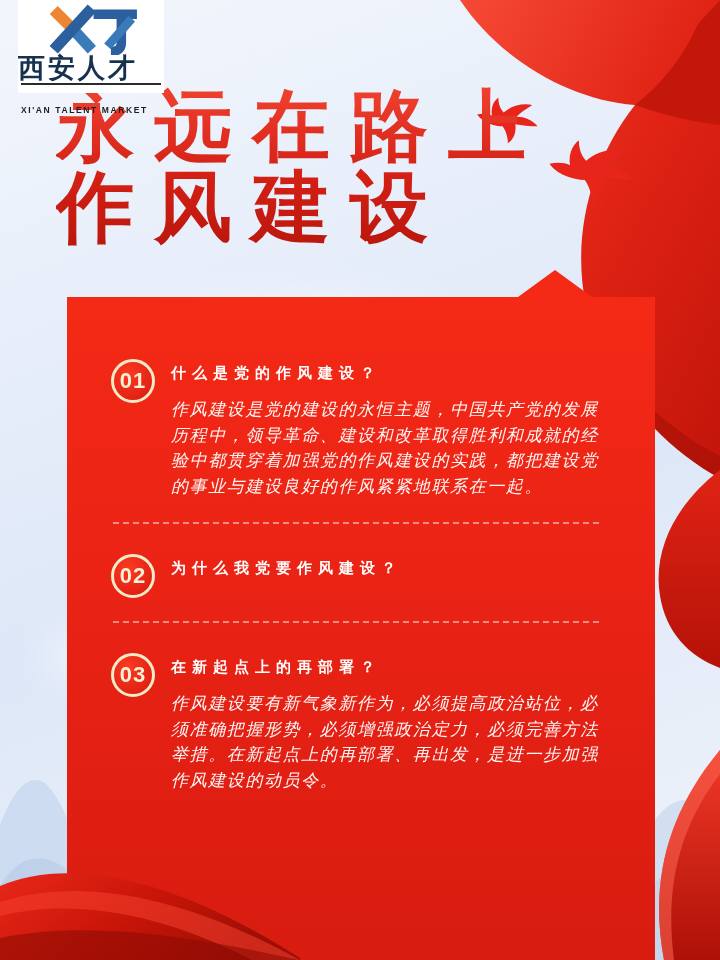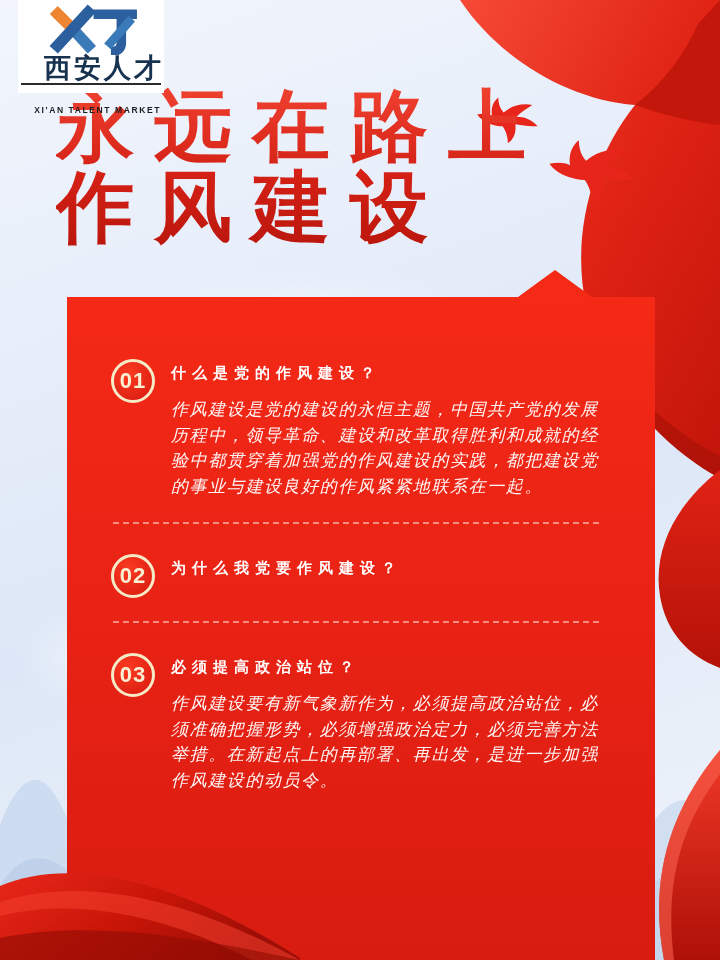--- a/index.html
+++ b/index.html
@@ -11,21 +11,21 @@
 
   .cloud { position:absolute; background:#ffffff; border-radius:50%; filter:blur(18px); opacity:.55; }
   .cloud.c1 { left:150px; top:300px; width:300px; height:60px; }
   .cloud.c2 { left:260px; top:430px; width:320px; height:55px; opacity:.7; }
   .cloud.c3 { left:40px;  top:620px; width:260px; height:70px; opacity:.45; }
 
   .svg-abs { position:absolute; display:block; }
 
   
   .logo-box { position:absolute; left:18px; top:0; width:146px; height:93px;
-    background:#ffffff; text-align:right; padding-top:3px; z-index:6; }
+    background:#ffffff; text-align:left; padding-top:3px; z-index:6; }
   .logo-mark { display:block; margin:0 auto; }
   .logo-cn { font-size:27px; font-weight:bold; color:#16324e; letter-spacing:3px; line-height:26px; }
   .logo-en { margin:2px 3px 0 3px; border-top:2px solid #2b2b2b; padding-top:20px;
     font-size:8.5px; letter-spacing:1.6px; color:#1d1d1d; font-weight:bold; white-space:nowrap; }
 
   
   .title { position:absolute; left:56px; top:86px; z-index:5; font-weight:900;
     line-height:81px; letter-spacing:20px; font-size:78px;
     background:linear-gradient(180deg,#ef4130 0%,#d42015 55%,#bb170d 100%);
     -webkit-background-clip:text; background-clip:text; color:#d42015;
@@ -137,21 +137,21 @@
       <div class="sec-text">
         <div class="sec-heading">为什么我党要作风建设？</div>
       </div>
     </div>
 
     <hr class="divider">
 
     <div class="section">
       <div class="badge">03</div>
       <div class="sec-text">
-        <div class="sec-heading">必须提高政治站位？</div>
+        <div class="sec-heading">在新起点上的再部署？</div>
         <div class="sec-body">作风建设要有新气象新作为，必须提高政治站位，必须准确把握形势，必须增强政治定力，必须完善方法举措。在新起点上的再部署、再出发，是进一步加强作风建设的动员令。</div>
       </div>
     </div>
 
   </div>
 
   <svg class="svg-abs" style="left:0;bottom:0;z-index:7;" width="300" height="110" viewBox="0 0 300 110">
     <defs>
       <linearGradient id="gbl" x1="0" y1="0" x2="1" y2="0.4">
         <stop offset="0" stop-color="#e8271a"></stop>

